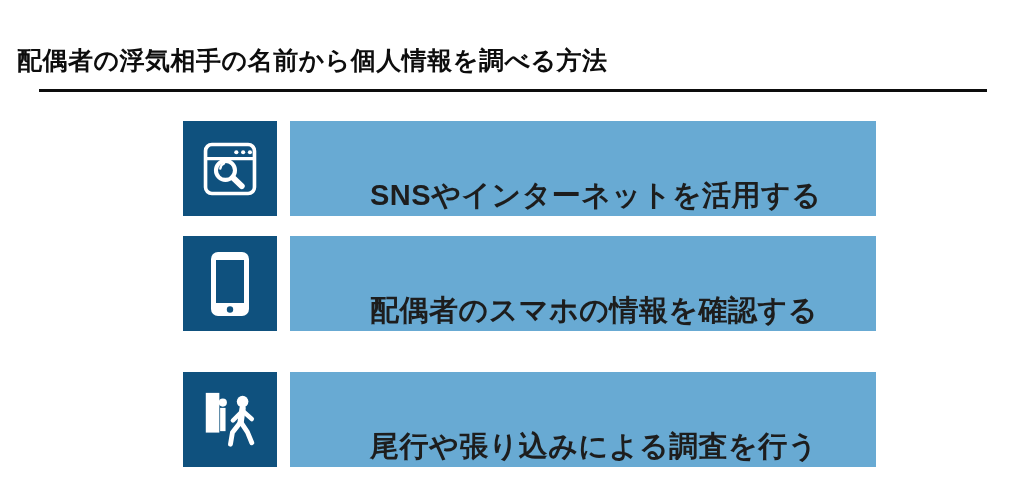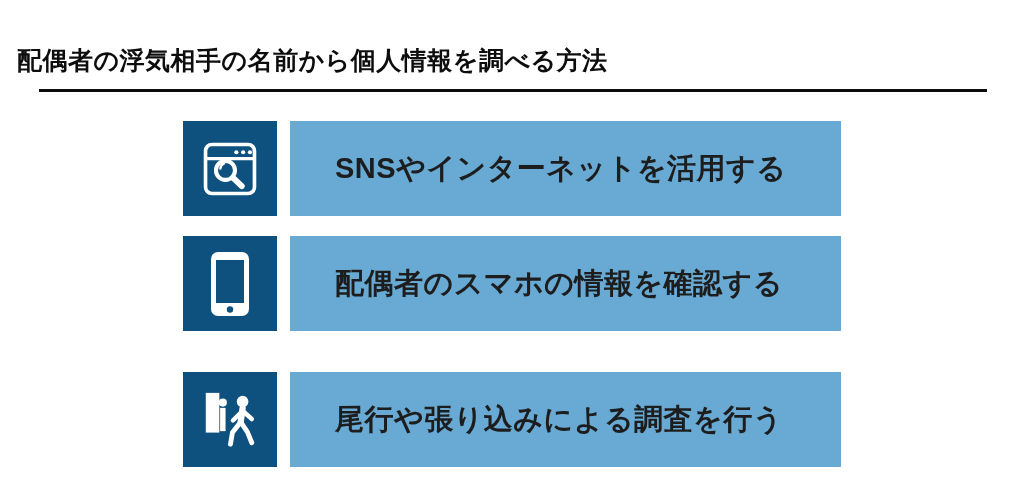--- a/index.html
+++ b/index.html
@@ -22,21 +22,21 @@
   .row-3{top:372px;}
 
   .icon-box{
     width:94px;height:95px;flex:0 0 94px;
     background:var(--c-darkblue,#0f517e);
     display:flex;align-items:center;justify-content:center;
   }
   .bar{
     margin-left:13px;width:551px;height:95px;
     background:var(--c-lightblue,#68aad3);
-    display:flex;align-items:center;
+    display:flex;align-items:flex-end;padding-left:35px;
   }
   .bar-label{
     padding-left:45px;font-size:29px;font-weight:700;
     color:var(--c-bartext,#1d1d1d);letter-spacing:.5px;white-space:nowrap;
   }
 
   .white-fill{fill:#ffffff;}
   .dark-fill{fill:var(--c-darkblue,#0f517e);}
   .white-stroke{stroke:#ffffff;fill:none;stroke-linecap:round;stroke-linejoin:round;}
 </style>

